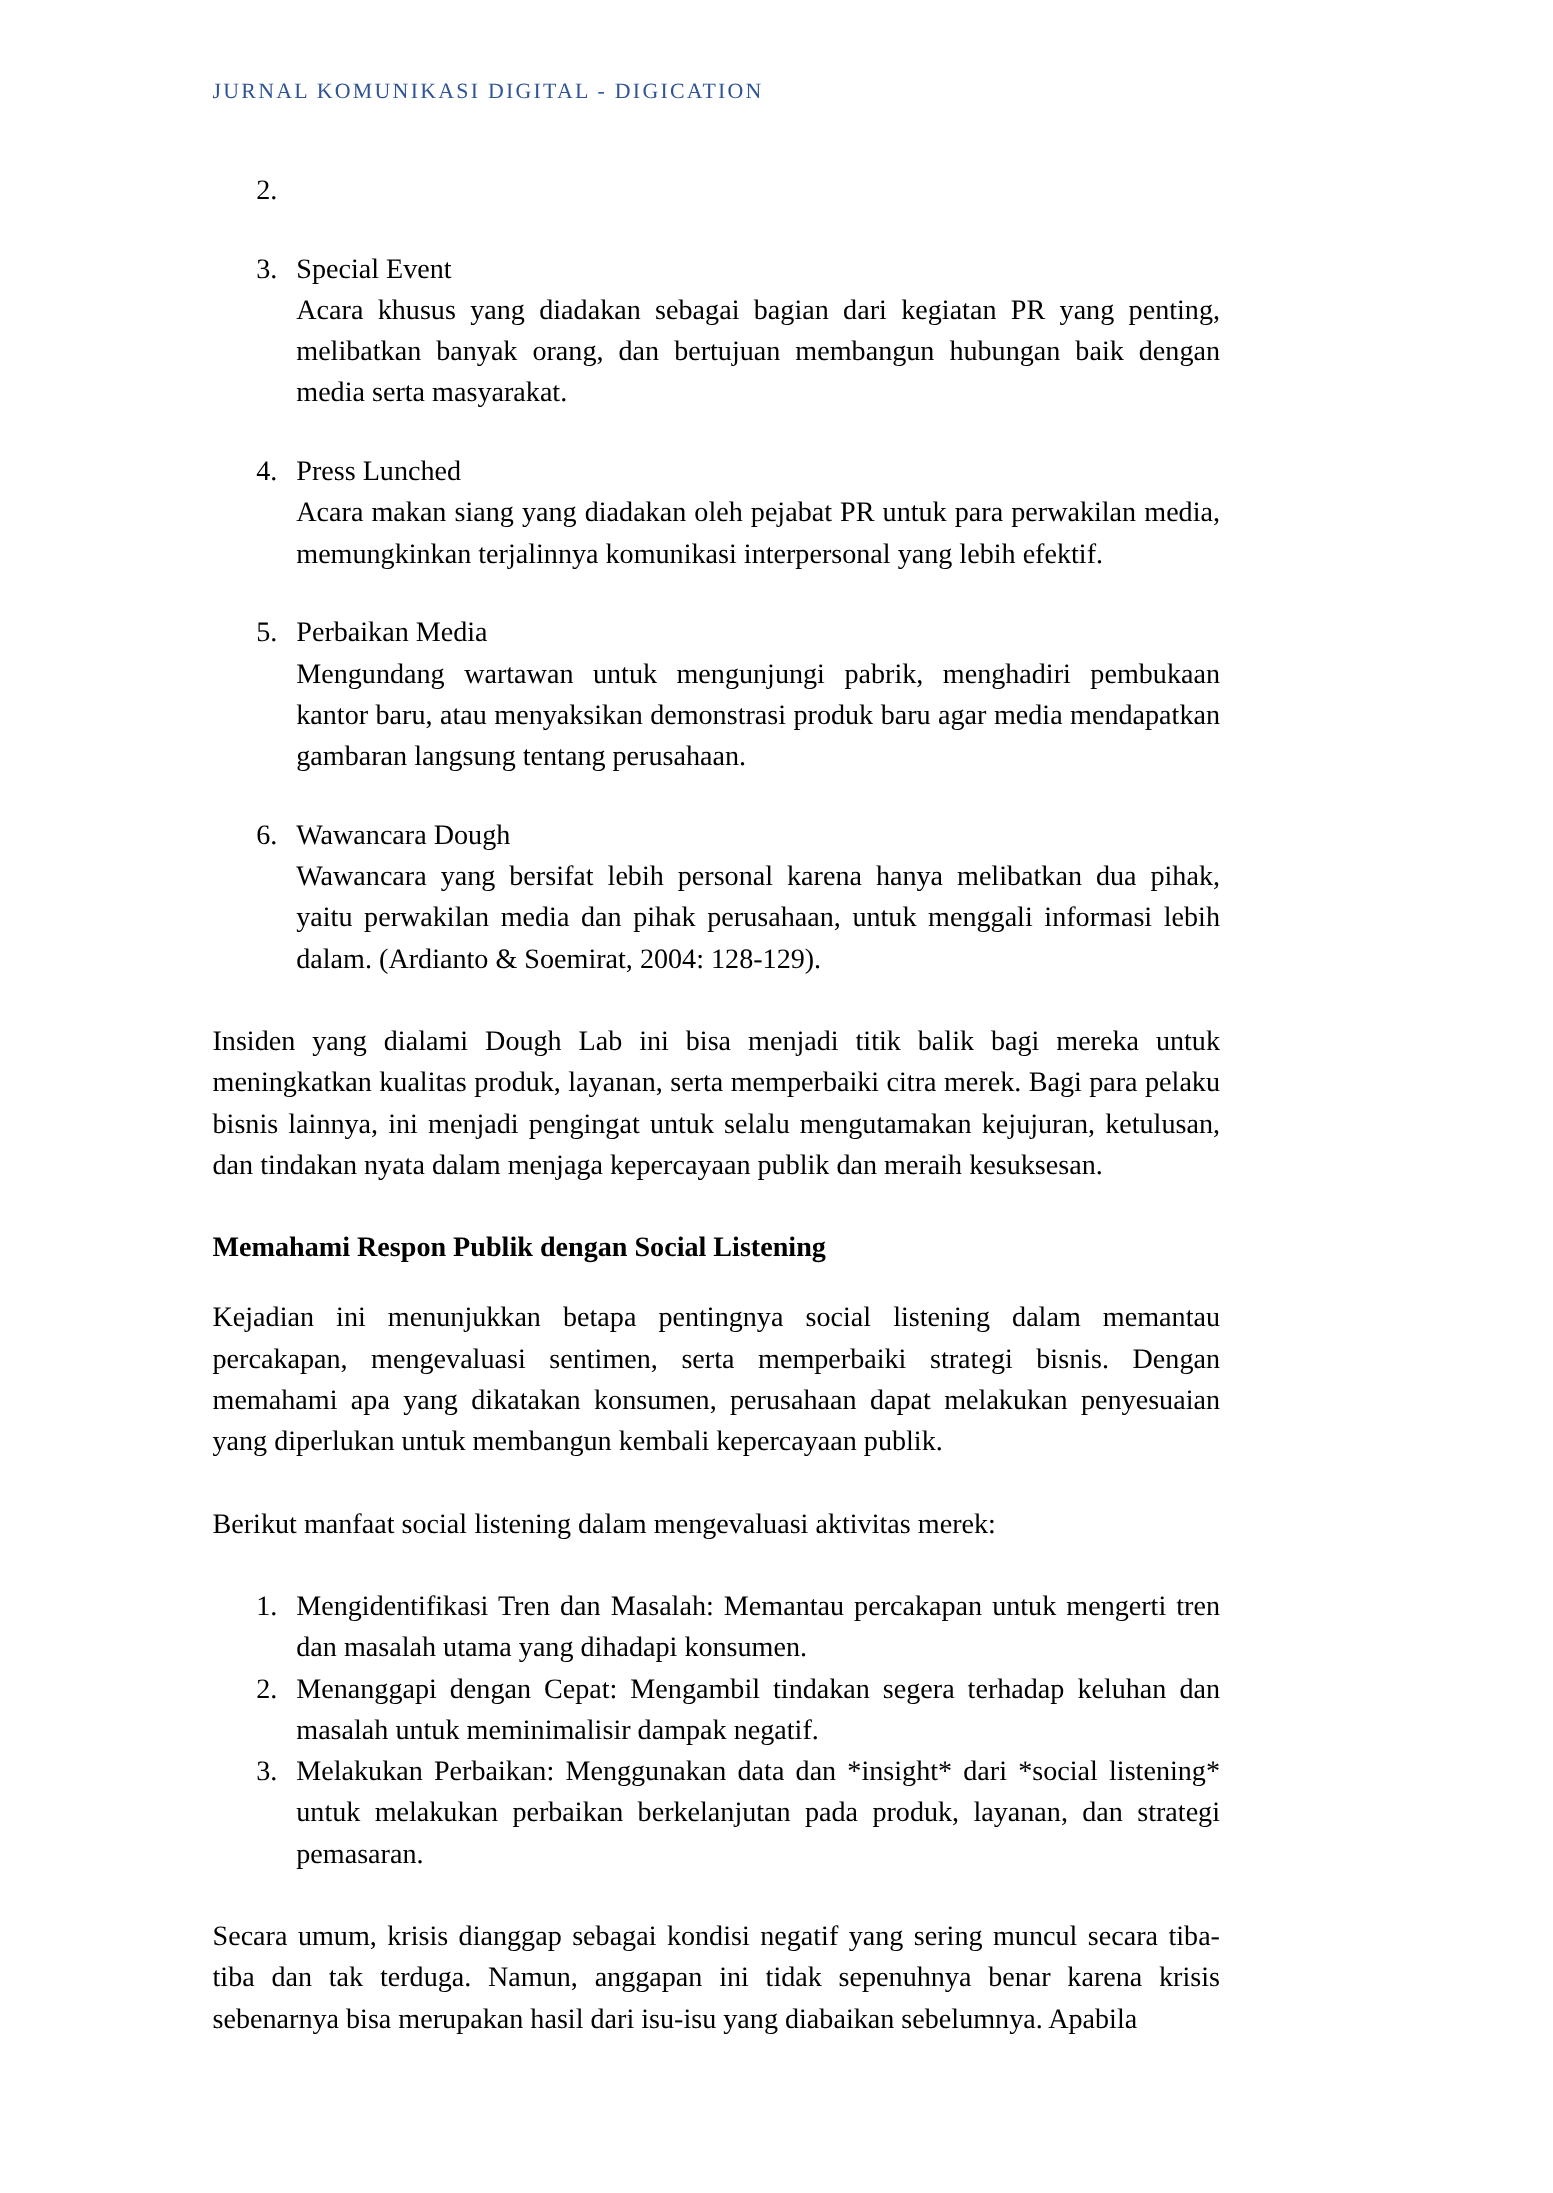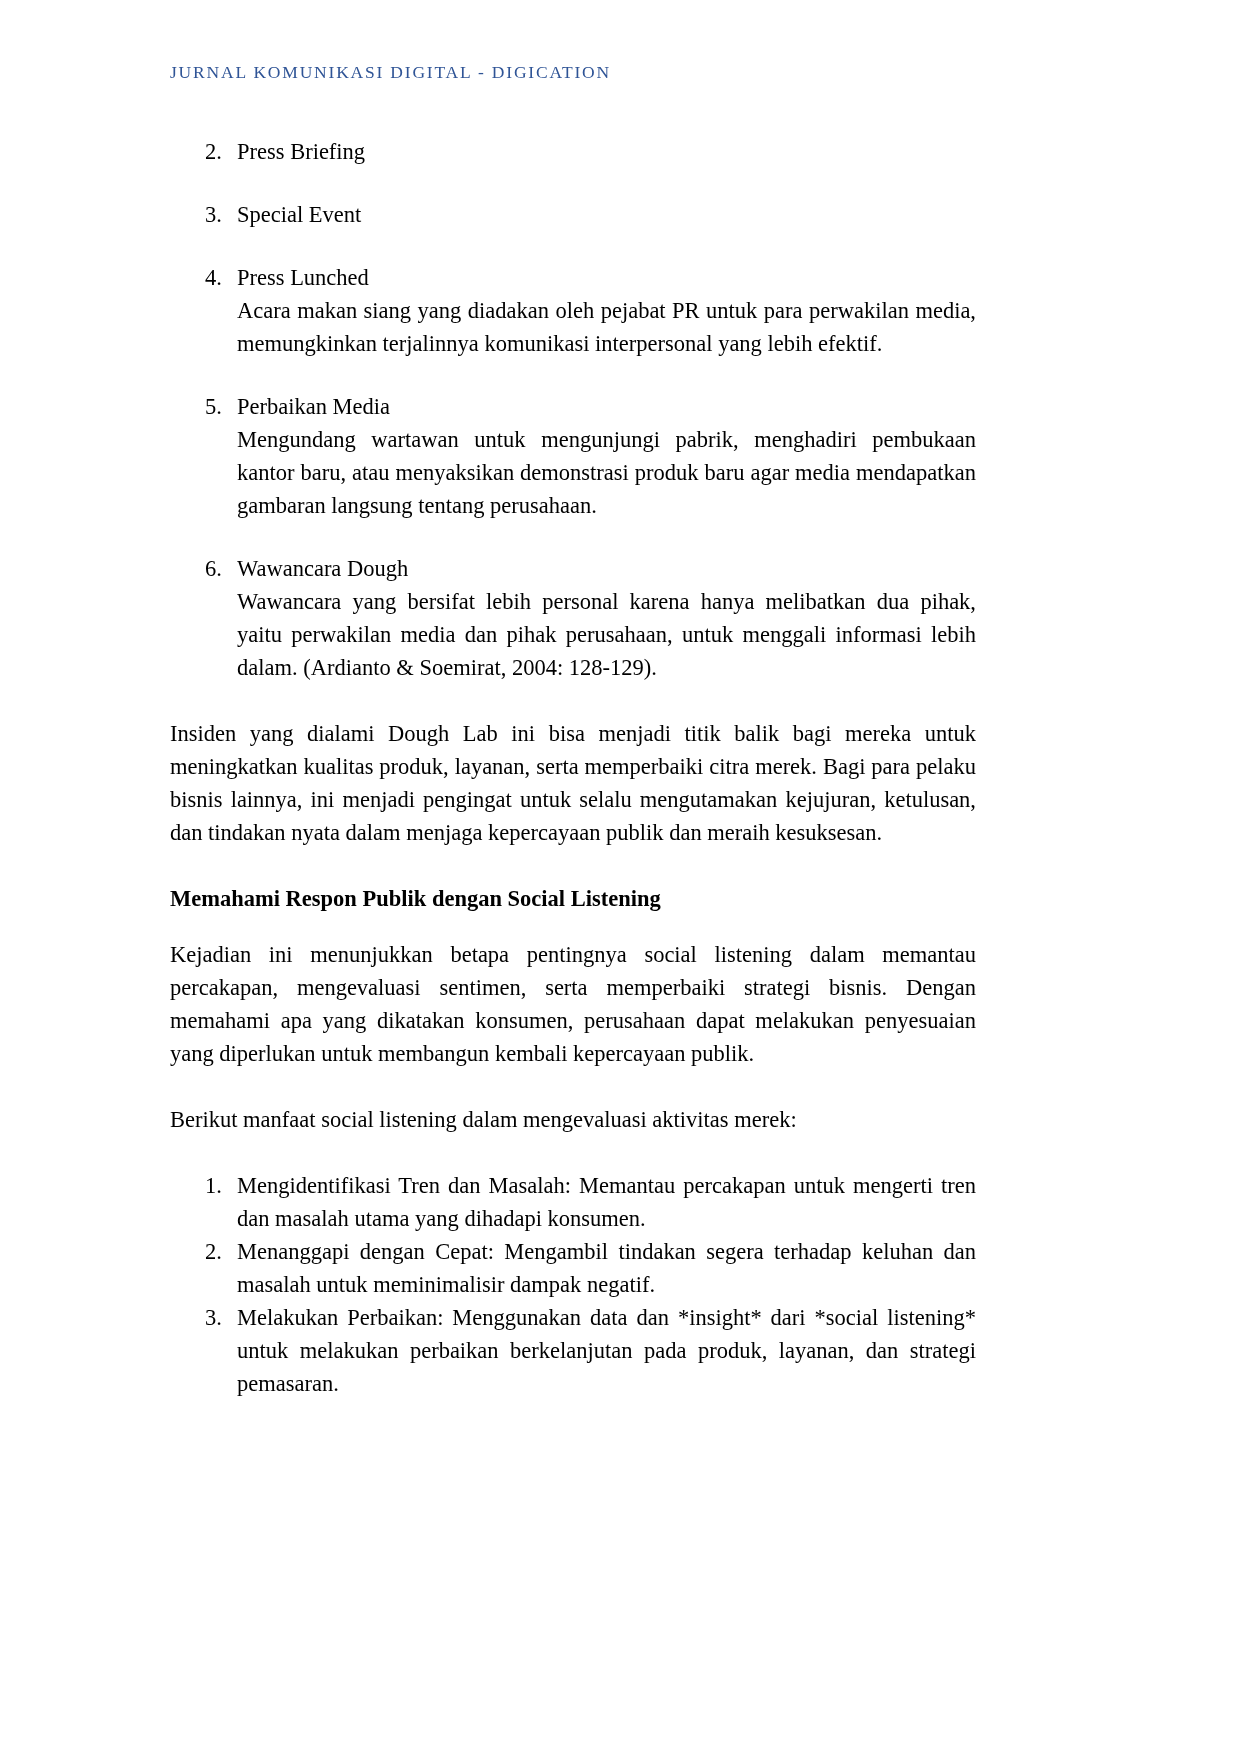--- a/index.html
+++ b/index.html
@@ -61,28 +61,28 @@
 
   <div class="running-head">JURNAL KOMUNIKASI DIGITAL - DIGICATION</div>
 
   <div class="body-text">
 
     <div class="num-list">
 
       <div class="li">
         <span class="num">2.</span>
         <div class="li-content">
-          <div class="li-title">Press Briefing</div>
         </div>
       </div>
 
       <div class="li">
         <span class="num">3.</span>
         <div class="li-content">
           <div class="li-title">Special Event</div>
+          <div class="li-body">Acara khusus yang diadakan sebagai bagian dari kegiatan PR yang penting, melibatkan banyak orang, dan bertujuan membangun hubungan baik dengan media serta masyarakat.</div>
         </div>
       </div>
 
       <div class="li">
         <span class="num">4.</span>
         <div class="li-content">
           <div class="li-title">Press Lunched</div>
           <div class="li-body">Acara makan siang yang diadakan oleh pejabat PR untuk para perwakilan media, memungkinkan terjalinnya komunikasi interpersonal yang lebih efektif.</div>
         </div>
       </div>
@@ -131,16 +131,17 @@
 
       <div class="li">
         <span class="num">3.</span>
         <div class="li-content">
           <div class="li-body">Melakukan Perbaikan: Menggunakan data dan *insight* dari *social listening* untuk melakukan perbaikan berkelanjutan pada produk, layanan, dan strategi pemasaran.</div>
         </div>
       </div>
 
     </div>
 
+    <div class="para">Secara umum, krisis dianggap sebagai kondisi negatif yang sering muncul secara tiba-tiba dan tak terduga. Namun, anggapan ini tidak sepenuhnya benar karena krisis sebenarnya bisa merupakan hasil dari isu-isu yang diabaikan sebelumnya. Apabila</div>
 
   </div>
 
 </div>
 
 </body></html>

